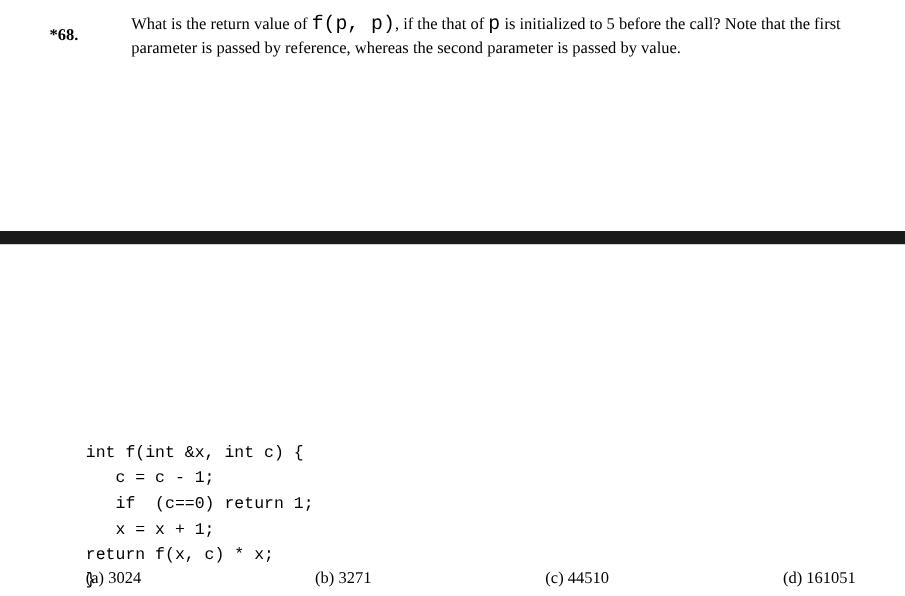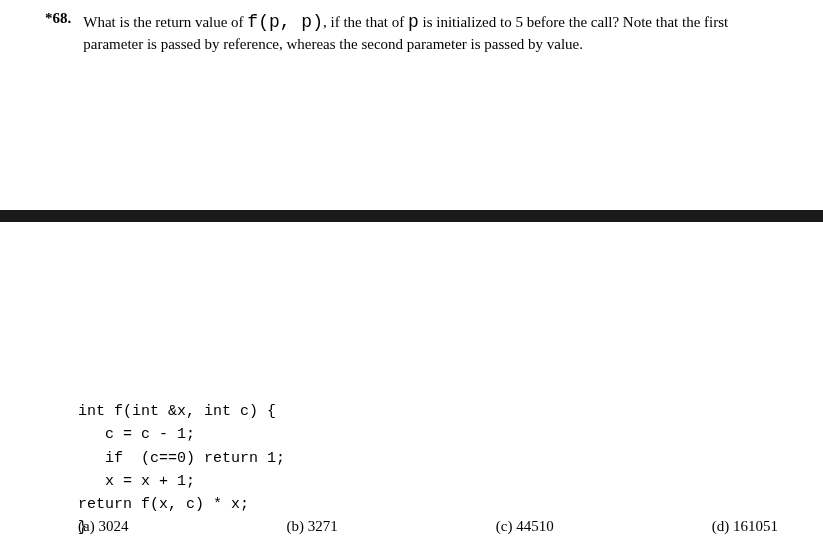--- a/index.html
+++ b/index.html
@@ -12,21 +12,22 @@
       height: 542px;
       background: #ffffff;
       font-family: Georgia, 'Times New Roman', serif;
       font-size: 15px;
       color: #000000;
       position: relative;
     }
     .question-header {
       padding: 10px 45px 0 45px;
       display: flex;
-      align-items: flex-start;
+      align-items: center;
+      gap: 36px;
     }
     .question-number {
       font-weight: bold;
       margin-right: 12px;
       white-space: nowrap;
     }
     .question-text {
       line-height: 1.35;
     }
     .code-inline {

